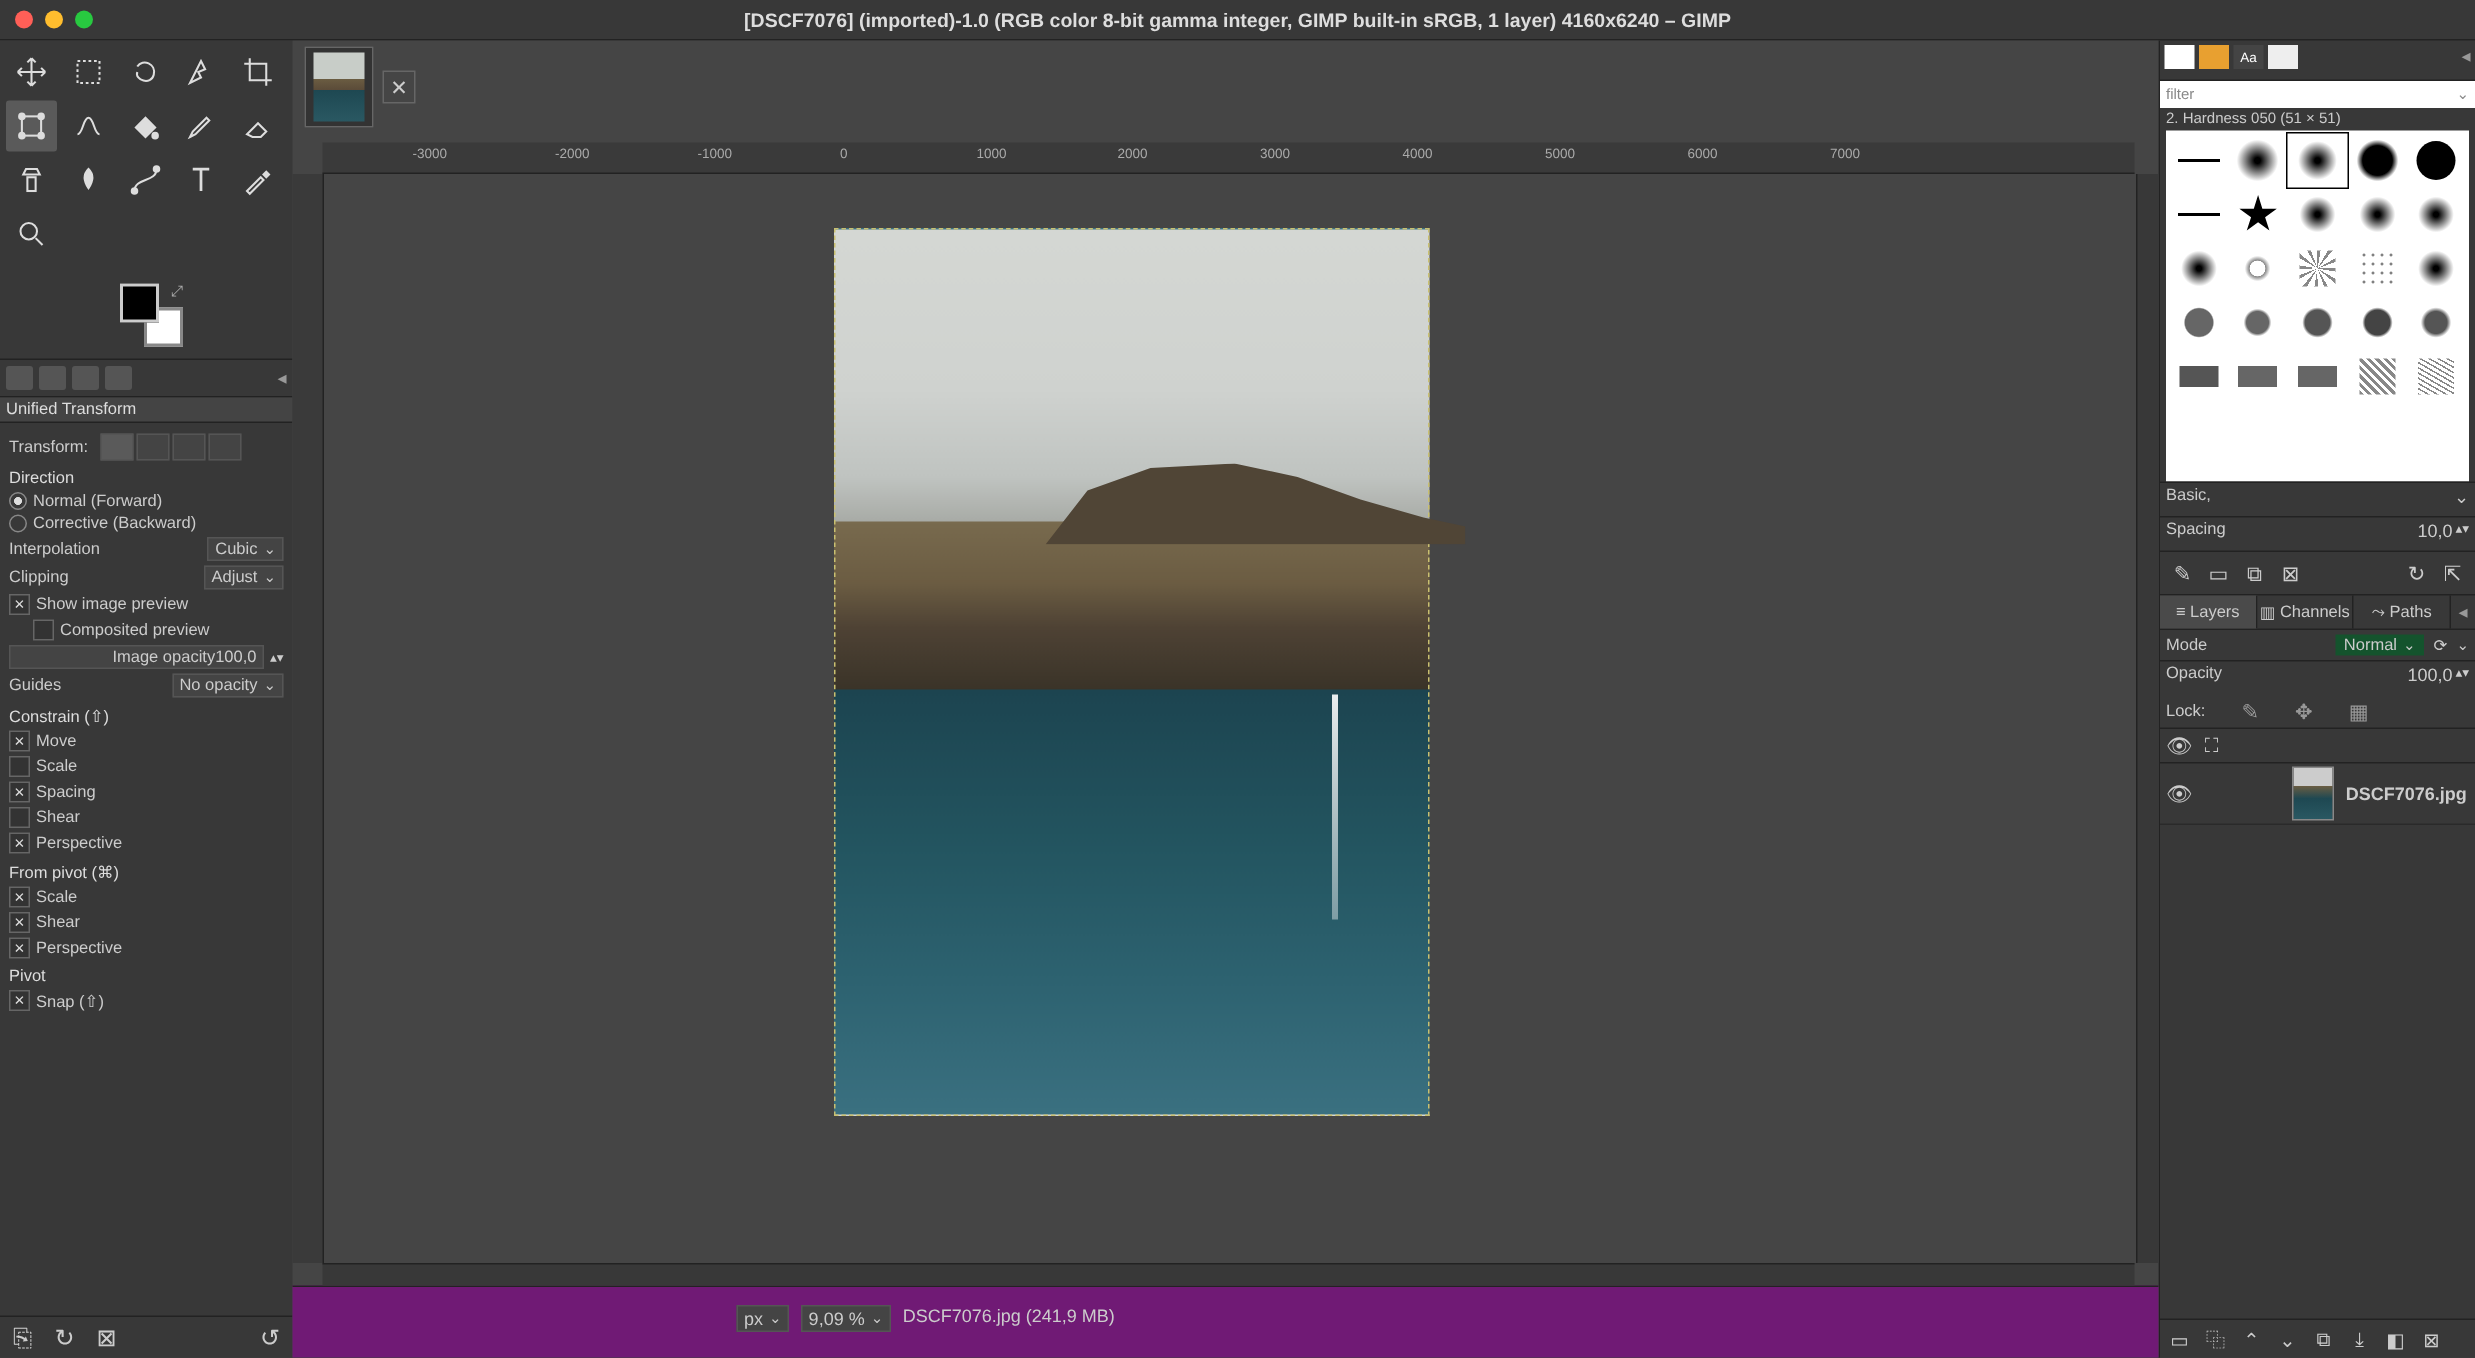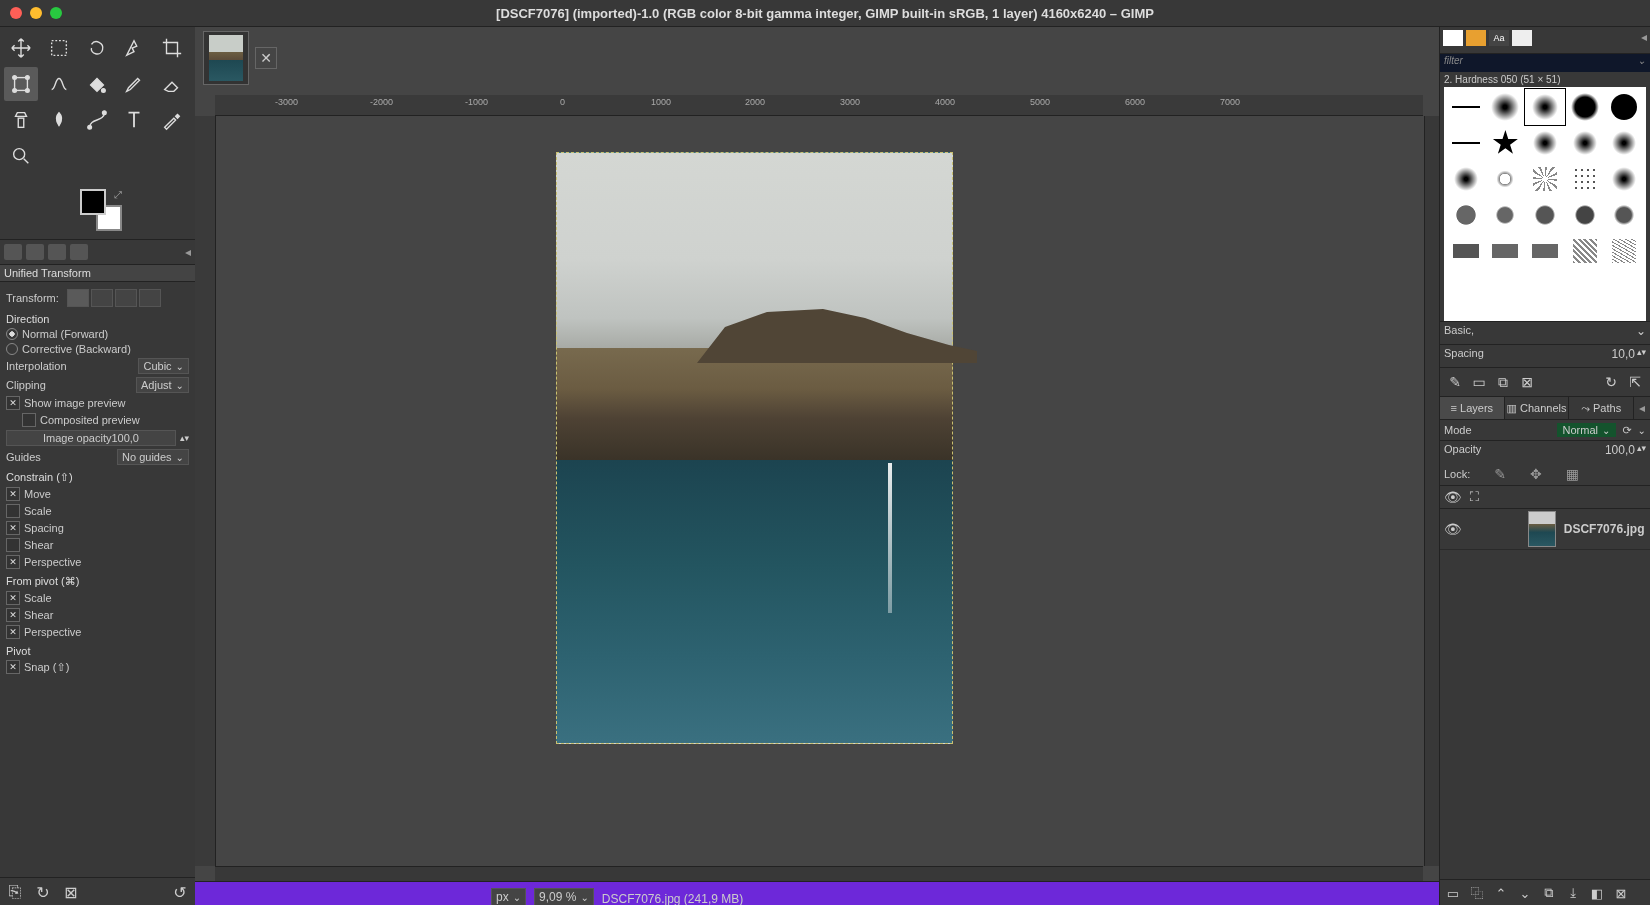--- a/index.html
+++ b/index.html
@@ -26,49 +26,49 @@
 .optbody{padding:4px 6px;font-size:11px;overflow-y:auto;flex:1;position:relative}
 .optbody::-webkit-scrollbar{width:10px}
 .optbody::-webkit-scrollbar-thumb{background:#555;border-radius:5px}
 .row{display:flex;align-items:center;margin:3px 0;gap:4px}
 .dd{background:#444;padding:1px 4px;border:1px solid #555;display:flex;align-items:center;gap:4px}
 .chev{font-size:10px}
 .cb{width:12px;height:12px;background:#333;border:1px solid #666;display:inline-flex;align-items:center;justify-content:center;font-size:9px;color:#ddd}
 .cb.on::before{content:"✕"}
 .radio{width:10px;height:10px;border-radius:50%;border:1px solid #888;display:inline-block}
 .radio.on{background:radial-gradient(circle,#ddd 35%,transparent 40%)}
-.numfield{background:#444;border:1px solid #555;padding:1px 4px;flex:1;display:flex;justify-content:center}
+.numfield{background:#444;border:1px solid #555;padding:1px 4px;flex:1;display:flex;justify-content:flex-end}
 .sect{color:#ddd;margin:6px 0 2px 0}
 .botbar{height:28px;border-top:1px solid #222;display:flex;align-items:center;gap:10px;padding:0 6px}
 .botbar .ic2{width:18px;height:18px;color:#ccc;display:flex;align-items:center;justify-content:center;font-size:16px}
 .center{flex:1;background:#454545;display:flex;flex-direction:column;position:relative}
 .imgtabs{height:60px;display:flex;align-items:flex-start;padding:4px 8px;gap:6px}
 .imgtab{width:44px;height:52px;border:1px solid #666;background:#333;display:flex;align-items:center;justify-content:center}
 .thumb{width:34px;height:46px;background:linear-gradient(180deg,#c8cdc8 0%,#c8cdc8 38%,#6b5d42 38%,#5a4a38 55%,#1e4852 55%,#2a5862 100%)}
 .closex{width:20px;height:20px;border:1px solid #666;color:#ccc;display:flex;align-items:center;justify-content:center;font-size:14px;margin-top:16px}
 .rulerarea{flex:1;display:flex;flex-direction:column;position:relative}
 .hruler{height:20px;background:#3a3a3a;border-bottom:1px solid #222;position:relative;margin-left:20px;margin-right:16px;overflow:hidden;font-size:9px;color:#aaa}
 .hruler span{position:absolute;top:2px}
 .midrow{flex:1;display:flex}
 .vruler{width:20px;background:#3a3a3a;border-right:1px solid #222}
 .canvas{flex:1;background:#454545;position:relative;overflow:hidden}
 .img{position:absolute;left:340px;top:36px;width:395px;height:590px;border:1px dashed #c9c070;background:linear-gradient(180deg,#d4d7d3 0%,#cfd2cf 18%,#bfc3c0 28%,#a8aba6 33%,#786a4e 33%,#6b5c42 40%,#4e4234 45%,#3a3328 52%,#1c4450 52%,#235560 70%,#2d6270 85%,#3a7080 100%)}
 .img::before{content:"";position:absolute;right:60px;top:310px;width:4px;height:150px;background:linear-gradient(180deg,rgba(255,255,255,0.9),rgba(255,255,255,0.4))}
 .mountain{position:absolute;top:150px;left:140px;width:280px;height:60px;background:#504536;clip-path:polygon(0% 100%,10% 40%,25% 15%,45% 10%,60% 25%,75% 50%,90% 70%,100% 80%,100% 100%)}
 .hscroll{height:14px;background:#383838;border-top:1px solid #222;margin-left:20px;margin-right:16px}
 .vscroll{width:14px;background:#383838;border-left:1px solid #222}
-.statusbar{height:24px;background:#6d28d9;border-top:1px solid #222;display:flex;align-items:flex-end;padding:0 8px;gap:8px;font-size:12px;color:#ccc}
+.statusbar{height:24px;background:#701a75;border-top:1px solid #222;display:flex;align-items:flex-start;padding:12px 8px;gap:8px;font-size:12px;color:#ccc}
 .statusbar .fill{width:280px}
 .right{width:210px;background:#383838;display:flex;flex-direction:column;border-left:1px solid #222}
 .rtabs{height:20px;display:flex;gap:3px;padding:3px;border-bottom:1px solid #222}
 .rtab{width:20px;height:16px;background:#555}
 .rtab.w{background:#fff}
 .rtab.o{background:#e8a030}
 .rtab.t{background:#444;color:#fff;font-size:9px;display:flex;align-items:center;justify-content:center}
-.filter{height:16px;background:#0f172a;font-size:10px;font-style:italic;color:#888;padding:1px 4px;display:flex;justify-content:space-between;align-items:flex-start}
+.filter{height:16px;background:#ffffff;font-size:10px;color:#888;padding:1px 4px;display:flex;justify-content:space-between;align-items:center}
 .brushlbl{font-size:10px;color:#ccc;padding:2px 4px}
 .brushgrid{background:#fff;height:230px;margin:0 4px;display:grid;grid-template-columns:repeat(5,1fr);grid-auto-rows:36px;gap:0;overflow:hidden;padding:2px}
 .br{display:flex;align-items:center;justify-content:center}
 .br.sel{outline:1px solid #000}
 .brc{border-radius:50%;background:#000}
 .brb{background:radial-gradient(circle,#000 10%,transparent 70%)}
 .brs{clip-path:polygon(50% 0%,61% 35%,98% 35%,68% 57%,79% 91%,50% 70%,21% 91%,32% 57%,2% 35%,39% 35%);background:#000}
 .spn{height:18px;display:flex;padding:2px 4px;border-top:1px solid #222}
 .spn label{flex:1;font-size:11px}
 .iconrow{height:24px;display:flex;gap:6px;padding:2px 6px;align-items:center;border-top:1px solid #222;border-bottom:1px solid #222}
@@ -257,21 +257,21 @@
       <div class="row">
           <div class="numfield">
             <span>Image opacity</span>
             <span>100,0</span>
           </div>
           <span style="font-size:9px">▴▾</span>
         </div>
       <div class="row">
         <span style="flex:1">Guides</span>
         <div class="dd">
-            <span>No guides</span>
+            <span>No opacity</span>
             <span class="chev">⌄</span>
           </div>
       </div>
       <div class="sect">Constrain (⇧)</div>
       <div class="row">
           <span class="cb on"></span>
           <span>Move</span>
         </div>
       <div class="row">
           <span class="cb"></span>

